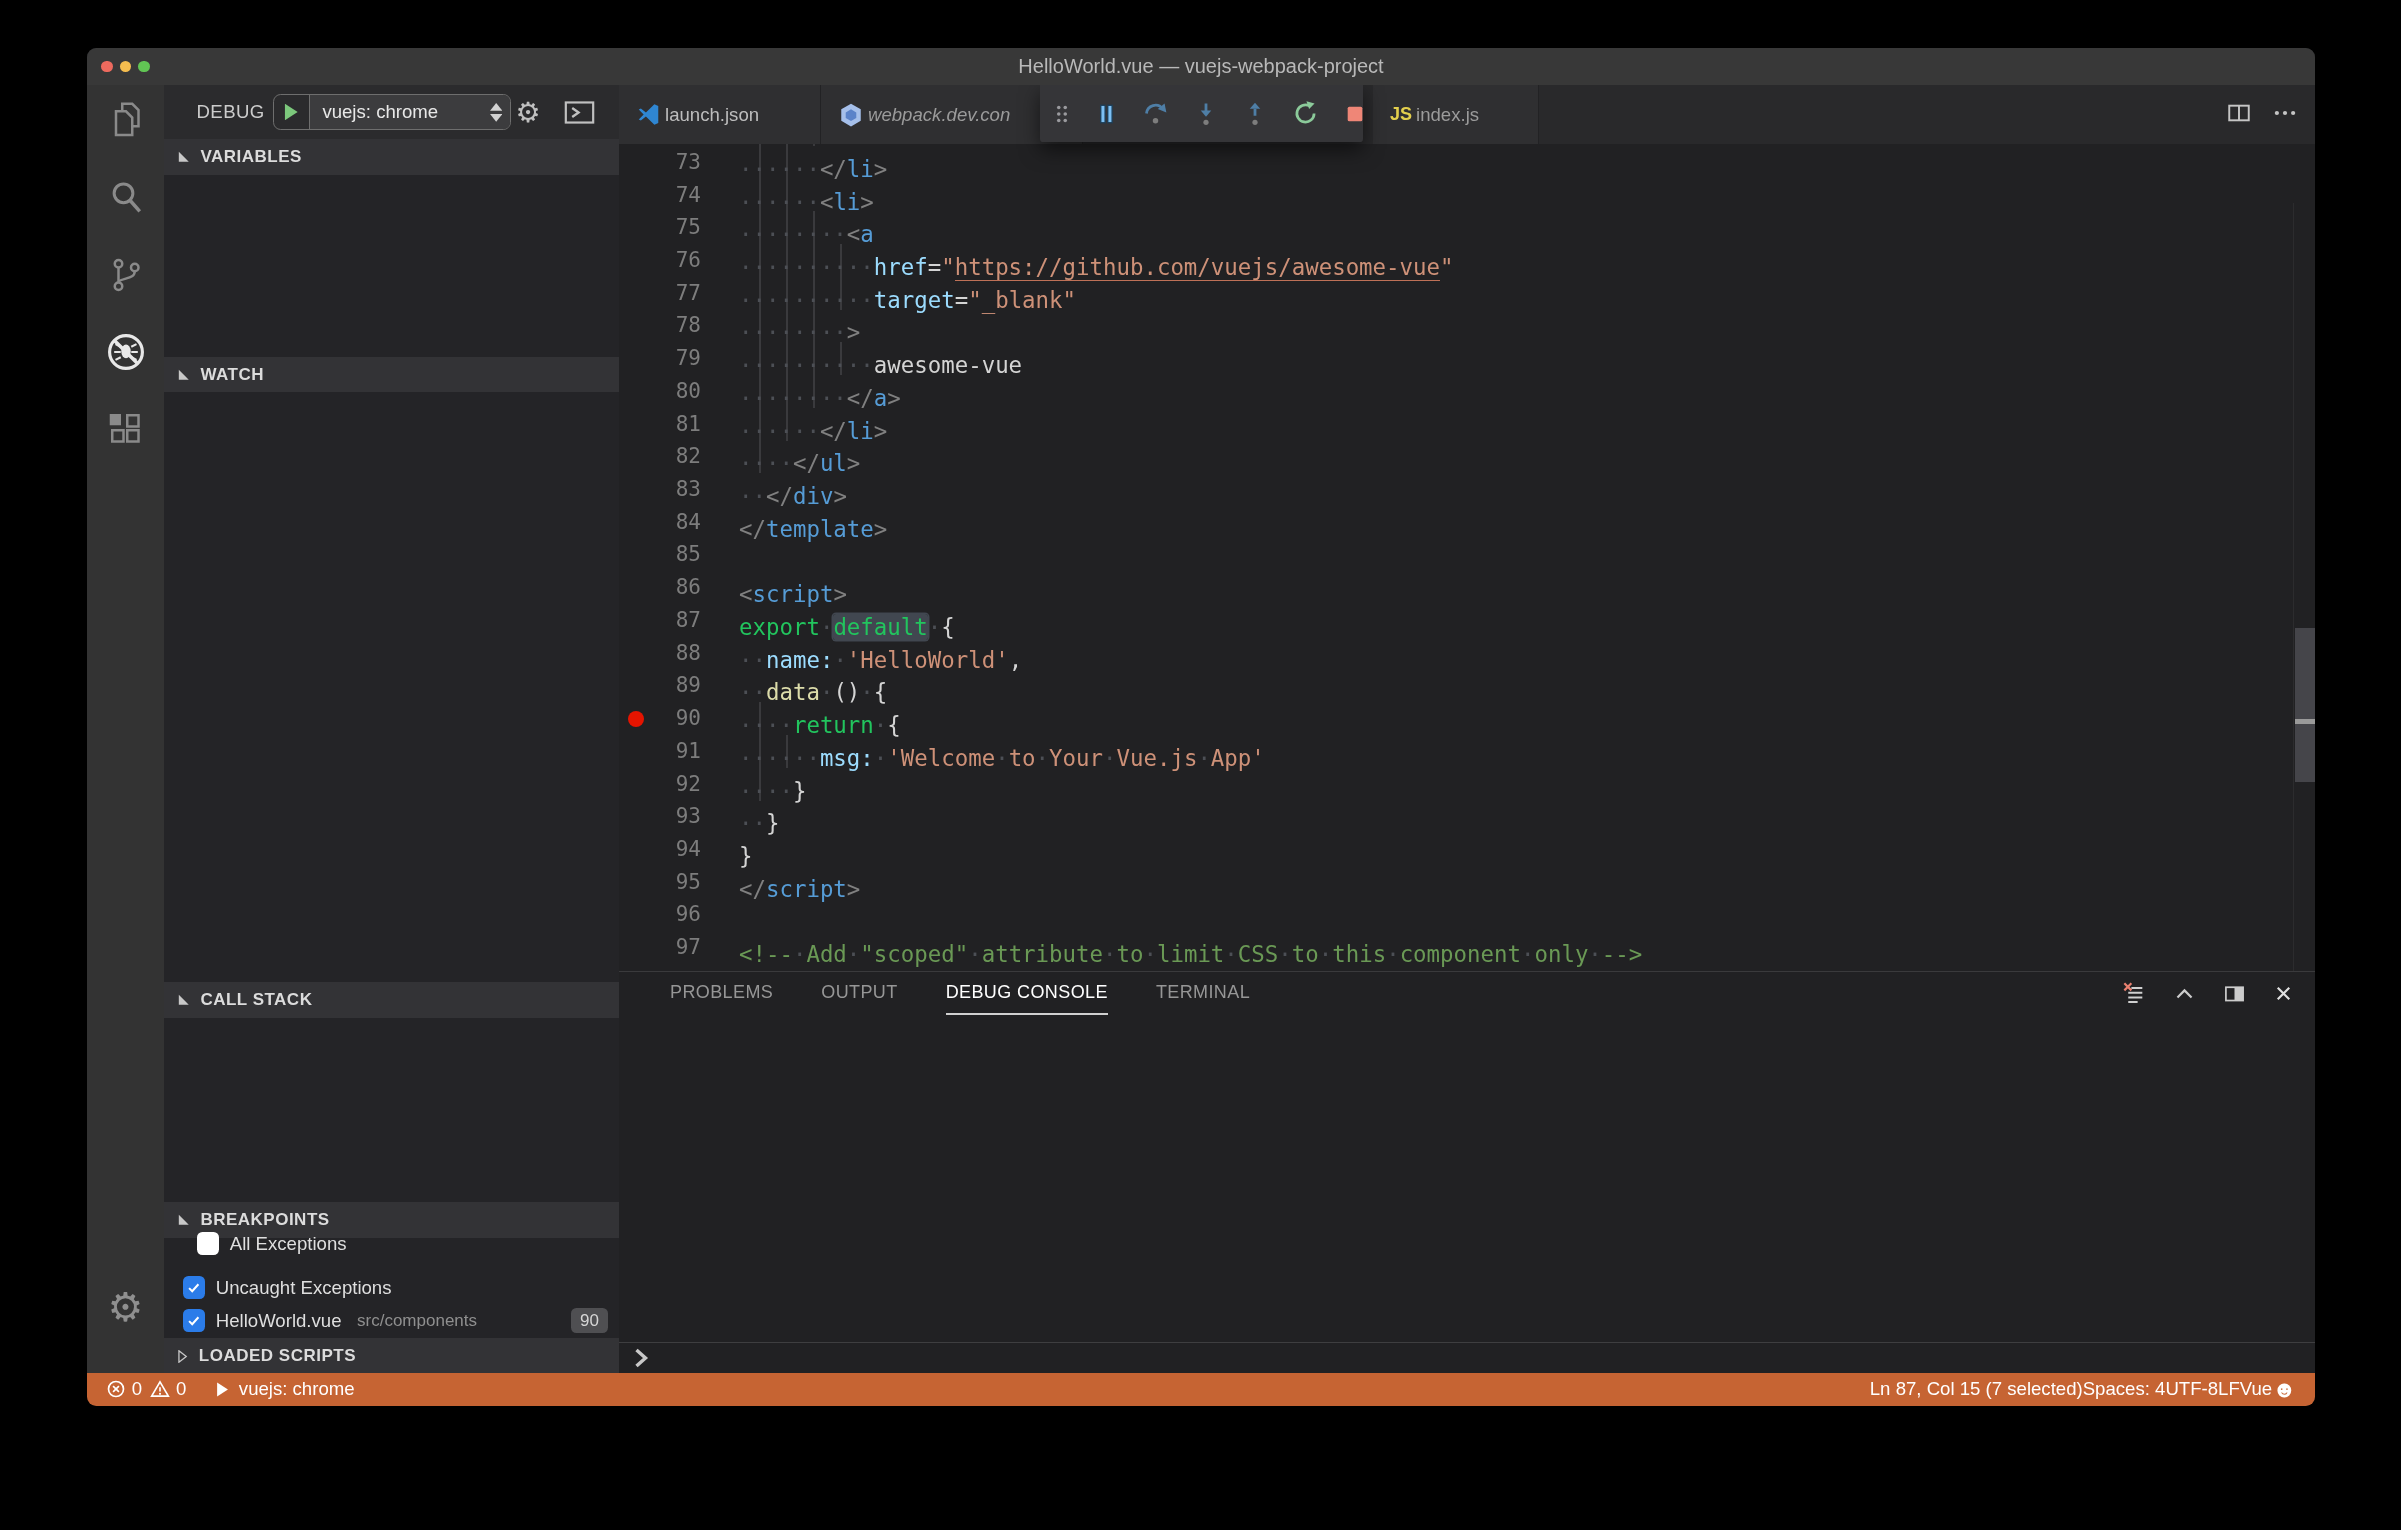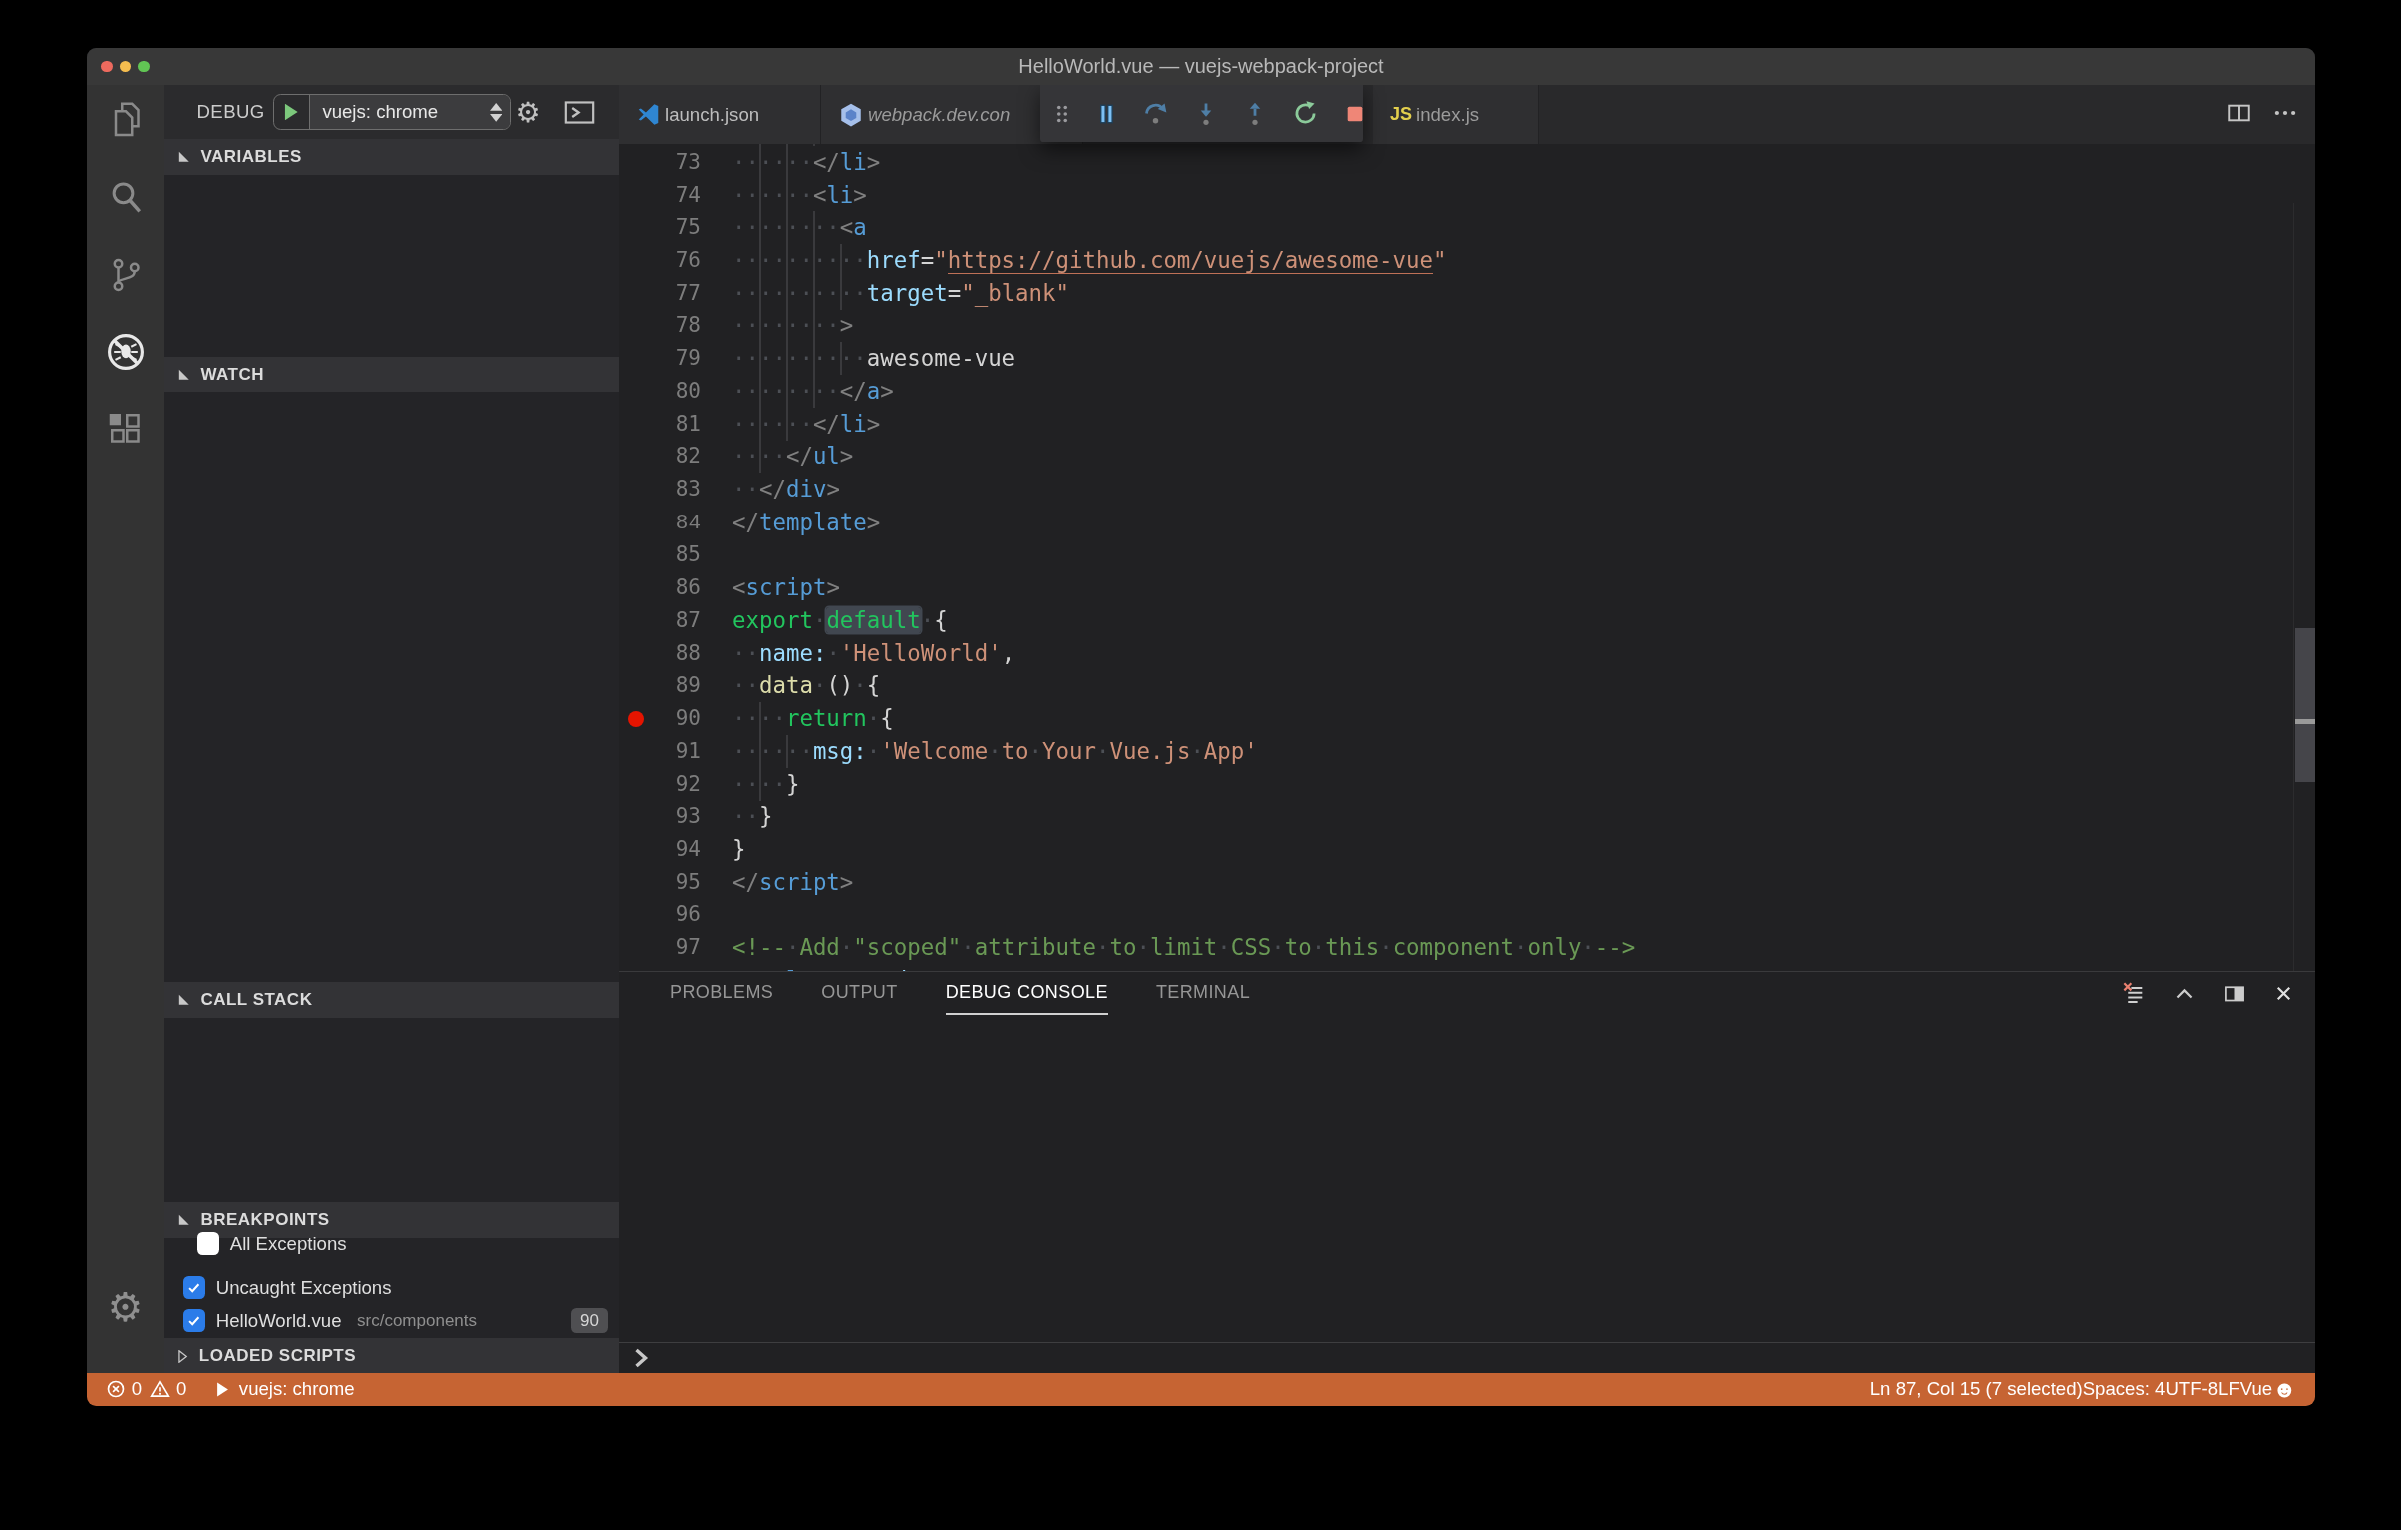--- a/index.html
+++ b/index.html
@@ -59,21 +59,21 @@
                  display:flex;align-items:center;padding:0 7.7px;gap:10.8px;border-radius:0 0 3.1px 3.1px;
                  box-shadow:0 7.7px 20px rgba(0,0,0,.55);}
   .dtb-btn{width:39px;height:43px;display:flex;align-items:center;justify-content:center;flex:none;}
   .dtb-btn:first-child{width:28px;}
   
   .code{position:absolute;left:0;top:59px;right:0;height:827px;overflow:hidden;background:#212123;}
   .line{position:absolute;left:0;right:22.4px;height:33px;}
   .ln{position:absolute;left:0;top:0;width:82px;text-align:right;color:#7d7d7d;
       font:21px/33px "DejaVu Sans Mono",monospace;padding-left:13px;}
   .bp-dot{position:absolute;left:9.3px;top:8.5px;width:16.2px;height:16.2px;border-radius:50%;background:#e51400;}
-  .codetext{position:absolute;left:113px;top:0;margin:0;font:22.4px/33px "DejaVu Sans Mono",monospace;white-space:pre;}
+  .codetext{position:absolute;left:113px;top:0;margin:7px;font:22.4px/33px "DejaVu Sans Mono",monospace;white-space:pre;}
   .guide{position:absolute;top:0;bottom:0;width:1.5px;background:#3a3a3d;}
   .tk-pb{color:#808080}.tk-tag{color:#569cd6}.tk-attr{color:#9cdcfe}.tk-str{color:#ce9178}
   .tk-link{color:#ce9178;border-bottom:1.5px solid #bf7157;}
   .tk-kw{color:#22c55e}.tk-fn{color:#dcdcaa}.tk-prop{color:#9cdcfe}.tk-pn{color:#d4d4d4}
   .tk-txt{color:#d4d4d4}.tk-cmt{color:#6a9955}.tk-ws{color:#4c4f55}
   .sel{background:#414750;border-radius:3.1px;box-shadow:0 0 0 1.5px #414750;}
   .scrollbar{position:absolute;right:0;top:59px;width:22.4px;height:827px;border-left:1.5px solid #2c2c2e;background:#212123;}
   .slider{position:absolute;left:1.5px;right:0;top:425px;height:154px;background:#45454a;}
   .ruler-mark{position:absolute;left:1.5px;right:0;top:516px;height:4.6px;background:#9a9a9a;}
   
@@ -438,21 +438,21 @@
               <div class="line" style="top: 296px; height: 33px;">
                 <div class="guide" style="left: 140px;"></div>
                 <span class="ln" style="line-height: 33px;">82</span>
                 <pre class="codetext" style="line-height: 33px;"><span class="tk-ws">····</span><span class="tk-pb">&lt;/</span><span class="tk-tag">ul</span><span class="tk-pb">&gt;</span></pre>
               </div>
               <div class="line" style="top: 329px; height: 33px;">
                 <span class="ln" style="line-height: 33px;">83</span>
                 <pre class="codetext" style="line-height: 33px;"><span class="tk-ws">··</span><span class="tk-pb">&lt;/</span><span class="tk-tag">div</span><span class="tk-pb">&gt;</span></pre>
               </div>
               <div class="line" style="top: 362px; height: 33px;">
-                <span class="ln" style="line-height: 33px; font-family: Liberation Mono, monospace;">84</span>
+                <span class="ln" style="line-height: 33px;">84</span>
                 <pre class="codetext" style="line-height: 33px;"><span class="tk-pb">&lt;/</span><span class="tk-tag">template</span><span class="tk-pb">&gt;</span></pre>
               </div>
               <div class="line" style="top: 394px; height: 33px;">
                 <span class="ln" style="line-height: 33px;">85</span>
                 <pre class="codetext" style="line-height: 33px;"></pre>
               </div>
               <div class="line" style="top: 427px; height: 33px;">
                 <span class="ln" style="line-height: 33px;">86</span>
                 <pre class="codetext" style="line-height: 33px;"><span class="tk-pb">&lt;</span><span class="tk-tag">script</span><span class="tk-pb">&gt;</span></pre>
               </div>

